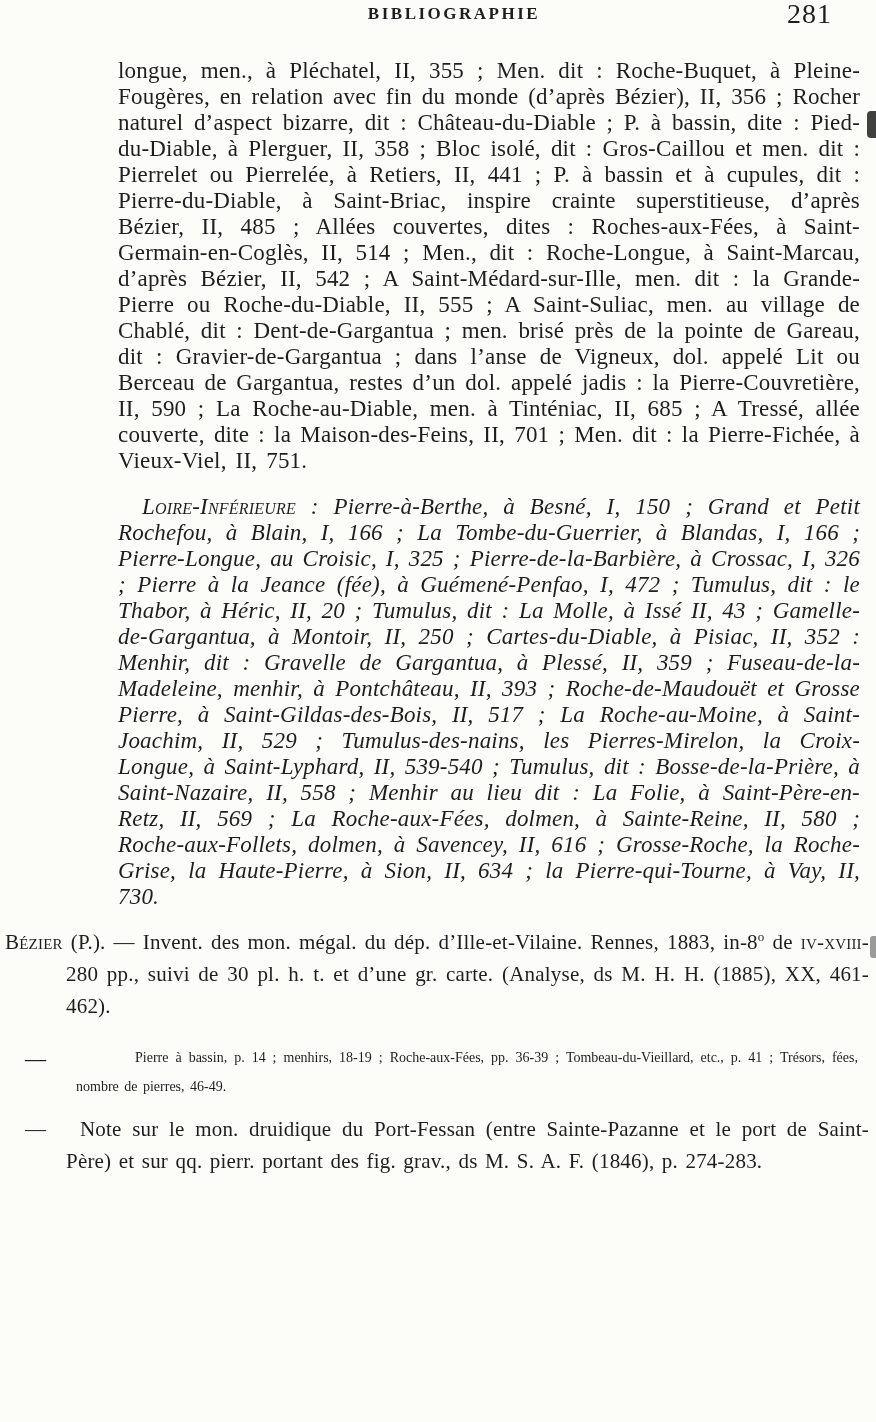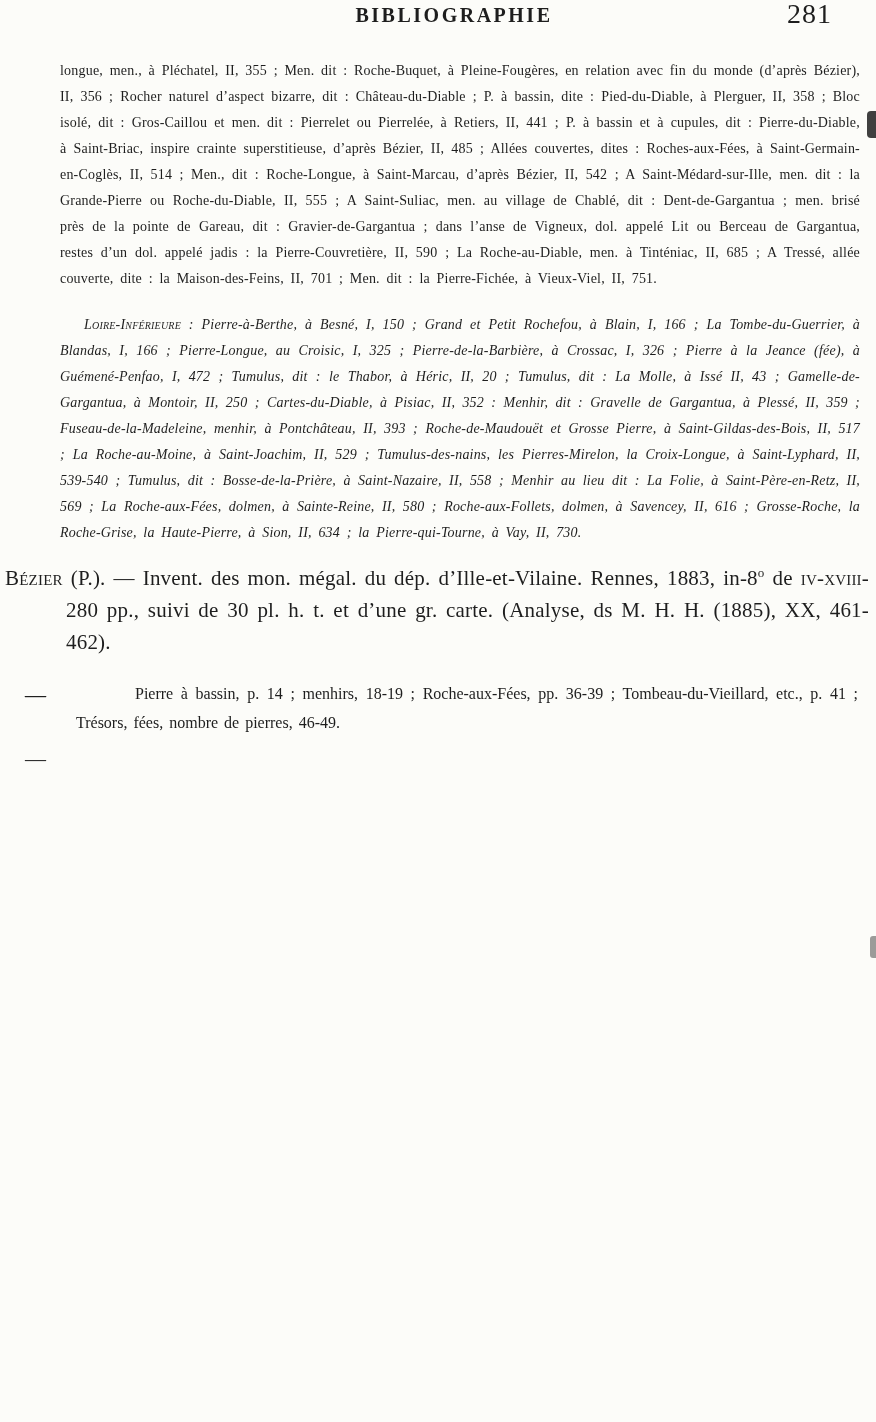--- a/index.html
+++ b/index.html
@@ -10,29 +10,29 @@
     margin: 0 auto;
     background: var(--paper, #fcfcf9);
     color: var(--ink, #1e1e1e);
     font-family: "Liberation Serif", "DejaVu Serif", serif;
     overflow: hidden;
   }
   .header { position: relative; height: 34px; padding-top: 4px; }
   .title {
     position: absolute; left: 104px; width: 700px;
     text-align: center;
-    font-size: 20px; font-weight: 700; letter-spacing: 2.5px;
+    font-size: 17px; font-weight: 700; letter-spacing: 2.5px;
   }
   .pagenum {
     position: absolute; right: 44px; top: -2px;
     font-size: 28px; font-weight: 400; letter-spacing: 1px;
   }
   .para {
-    margin: 0 16px 0 60px;
-    font-size: 14px; line-height: 26px;
+    margin: 0 16px 0 118px;
+    font-size: 23px; line-height: 26px;
     text-align: justify;
     word-spacing: 3px; letter-spacing: 0.2px;
   }
   .para1 { margin-top: 20px; }
   .para2 { margin-top: 20px; text-indent: 24px; font-style: italic; }
   .entry {
     font-size: 21px; line-height: 32px;
     text-align: justify;
     word-spacing: 2px; letter-spacing: 0.2px;
     margin-right: 7px;
@@ -46,22 +46,22 @@
   .dash-entry {
     position: relative;
     margin-left: 66px; margin-top: 2px;
     text-indent: 14px;
   }
   .dash {
     position: absolute; left: -41px; top: 0;
     text-indent: 0;
   }
   .subnote {
-    margin: 6px 18px 6px 76px;
-    font-size: 16px; line-height: 29px;
+    margin: 6px 18px 12px 76px;
+    font-size: 14px; line-height: 29px;
     text-indent: 59px;
     text-align: justify;
     word-spacing: 2px;
   }
   .sc  { font-variant: small-caps; }
   .sup { vertical-align: super; font-size: 0.62em; line-height: 0; }
   .scan-mark-1 {
     position: absolute; right: 0; top: 111px;
     width: 9px; height: 27px;
     background: #2b2b2b; border-radius: 4px 0 0 4px; opacity: 0.9;
@@ -88,19 +88,19 @@
 
   <p class="entry author first"><span class="sc">Bézier</span><span> (P.). — </span><span class="i">Invent. des mon. mégal. du dép. d’Ille-et-Vilaine.</span><span> Rennes, 1883, in-8</span><span class="sup">o</span><span> de </span><span class="sc">iv-xviii</span><span>-280 pp., suivi de 30 pl. h. t. et d’une gr. carte. (Analyse, ds </span><span class="i">M. H. H.</span><span> (1885), XX, 461-462).</span></p>
 
   <p class="entry dash-entry"><span class="dash">—</span></p>
 
   <p class="entry dash-entry"><span class="dash">—</span></p>
 
   <p class="subnote"><span class="i">Pierre à bassin,</span><span> p. 14 ; menhirs, 18-19 ; </span><span class="i">Roche-aux-Fées,</span><span> pp. 36-39 ; </span><span class="i">Tombeau-du-Vieillard,</span><span> etc., p. 41 ; </span><span class="i">Trésors,</span><span> fées, nombre de pierres, 46-49.</span></p>
 
 
-  <p class="entry dash-entry"><span class="dash">—</span></p>
+  <p class="entry dash-entry"><span class="dash">—</span><span><span class="i">Note sur le mon. druidique du Port-Fessan (entre Sainte-Pazanne et le port de Saint-Père) et sur qq. pierr. portant des fig. grav.,</span><span> ds </span><span class="i">M. S. A. F.</span><span> (1846), p. 274-283.</span></span></p>
 
 
   <div class="scan-mark-1"></div>
   <div class="scan-mark-2"></div>
 
 </div>
 
 </body></html>

